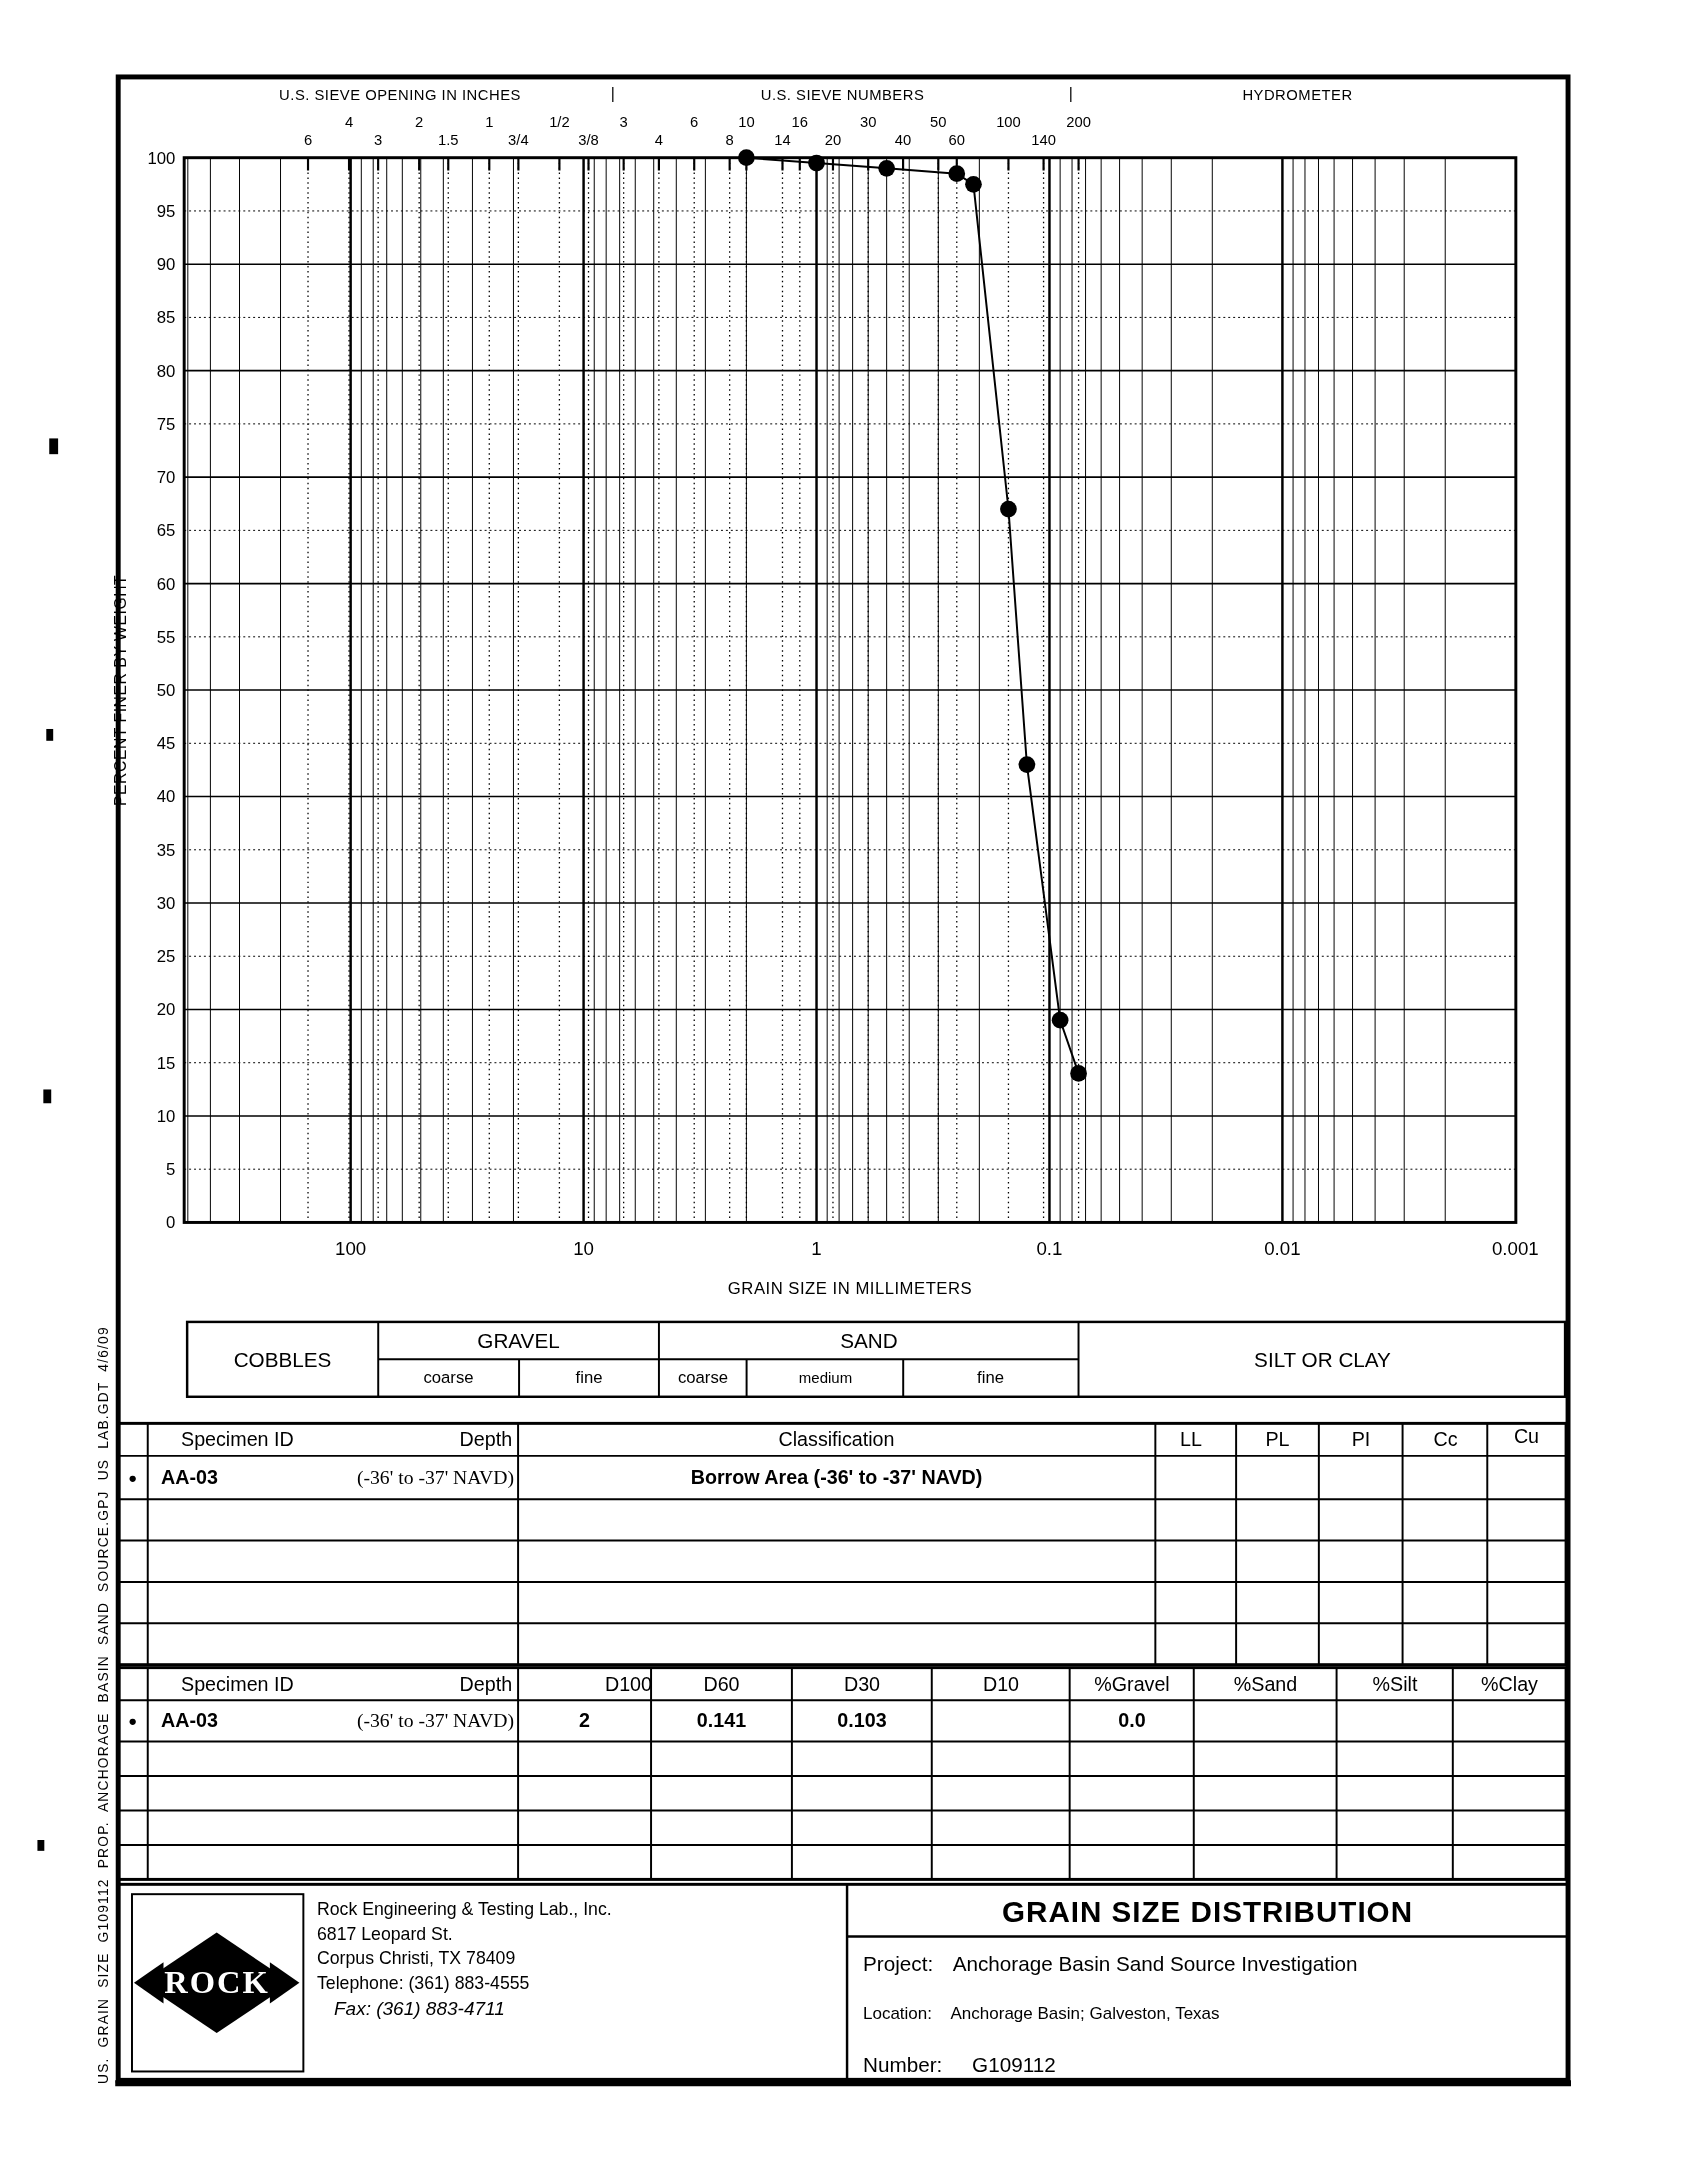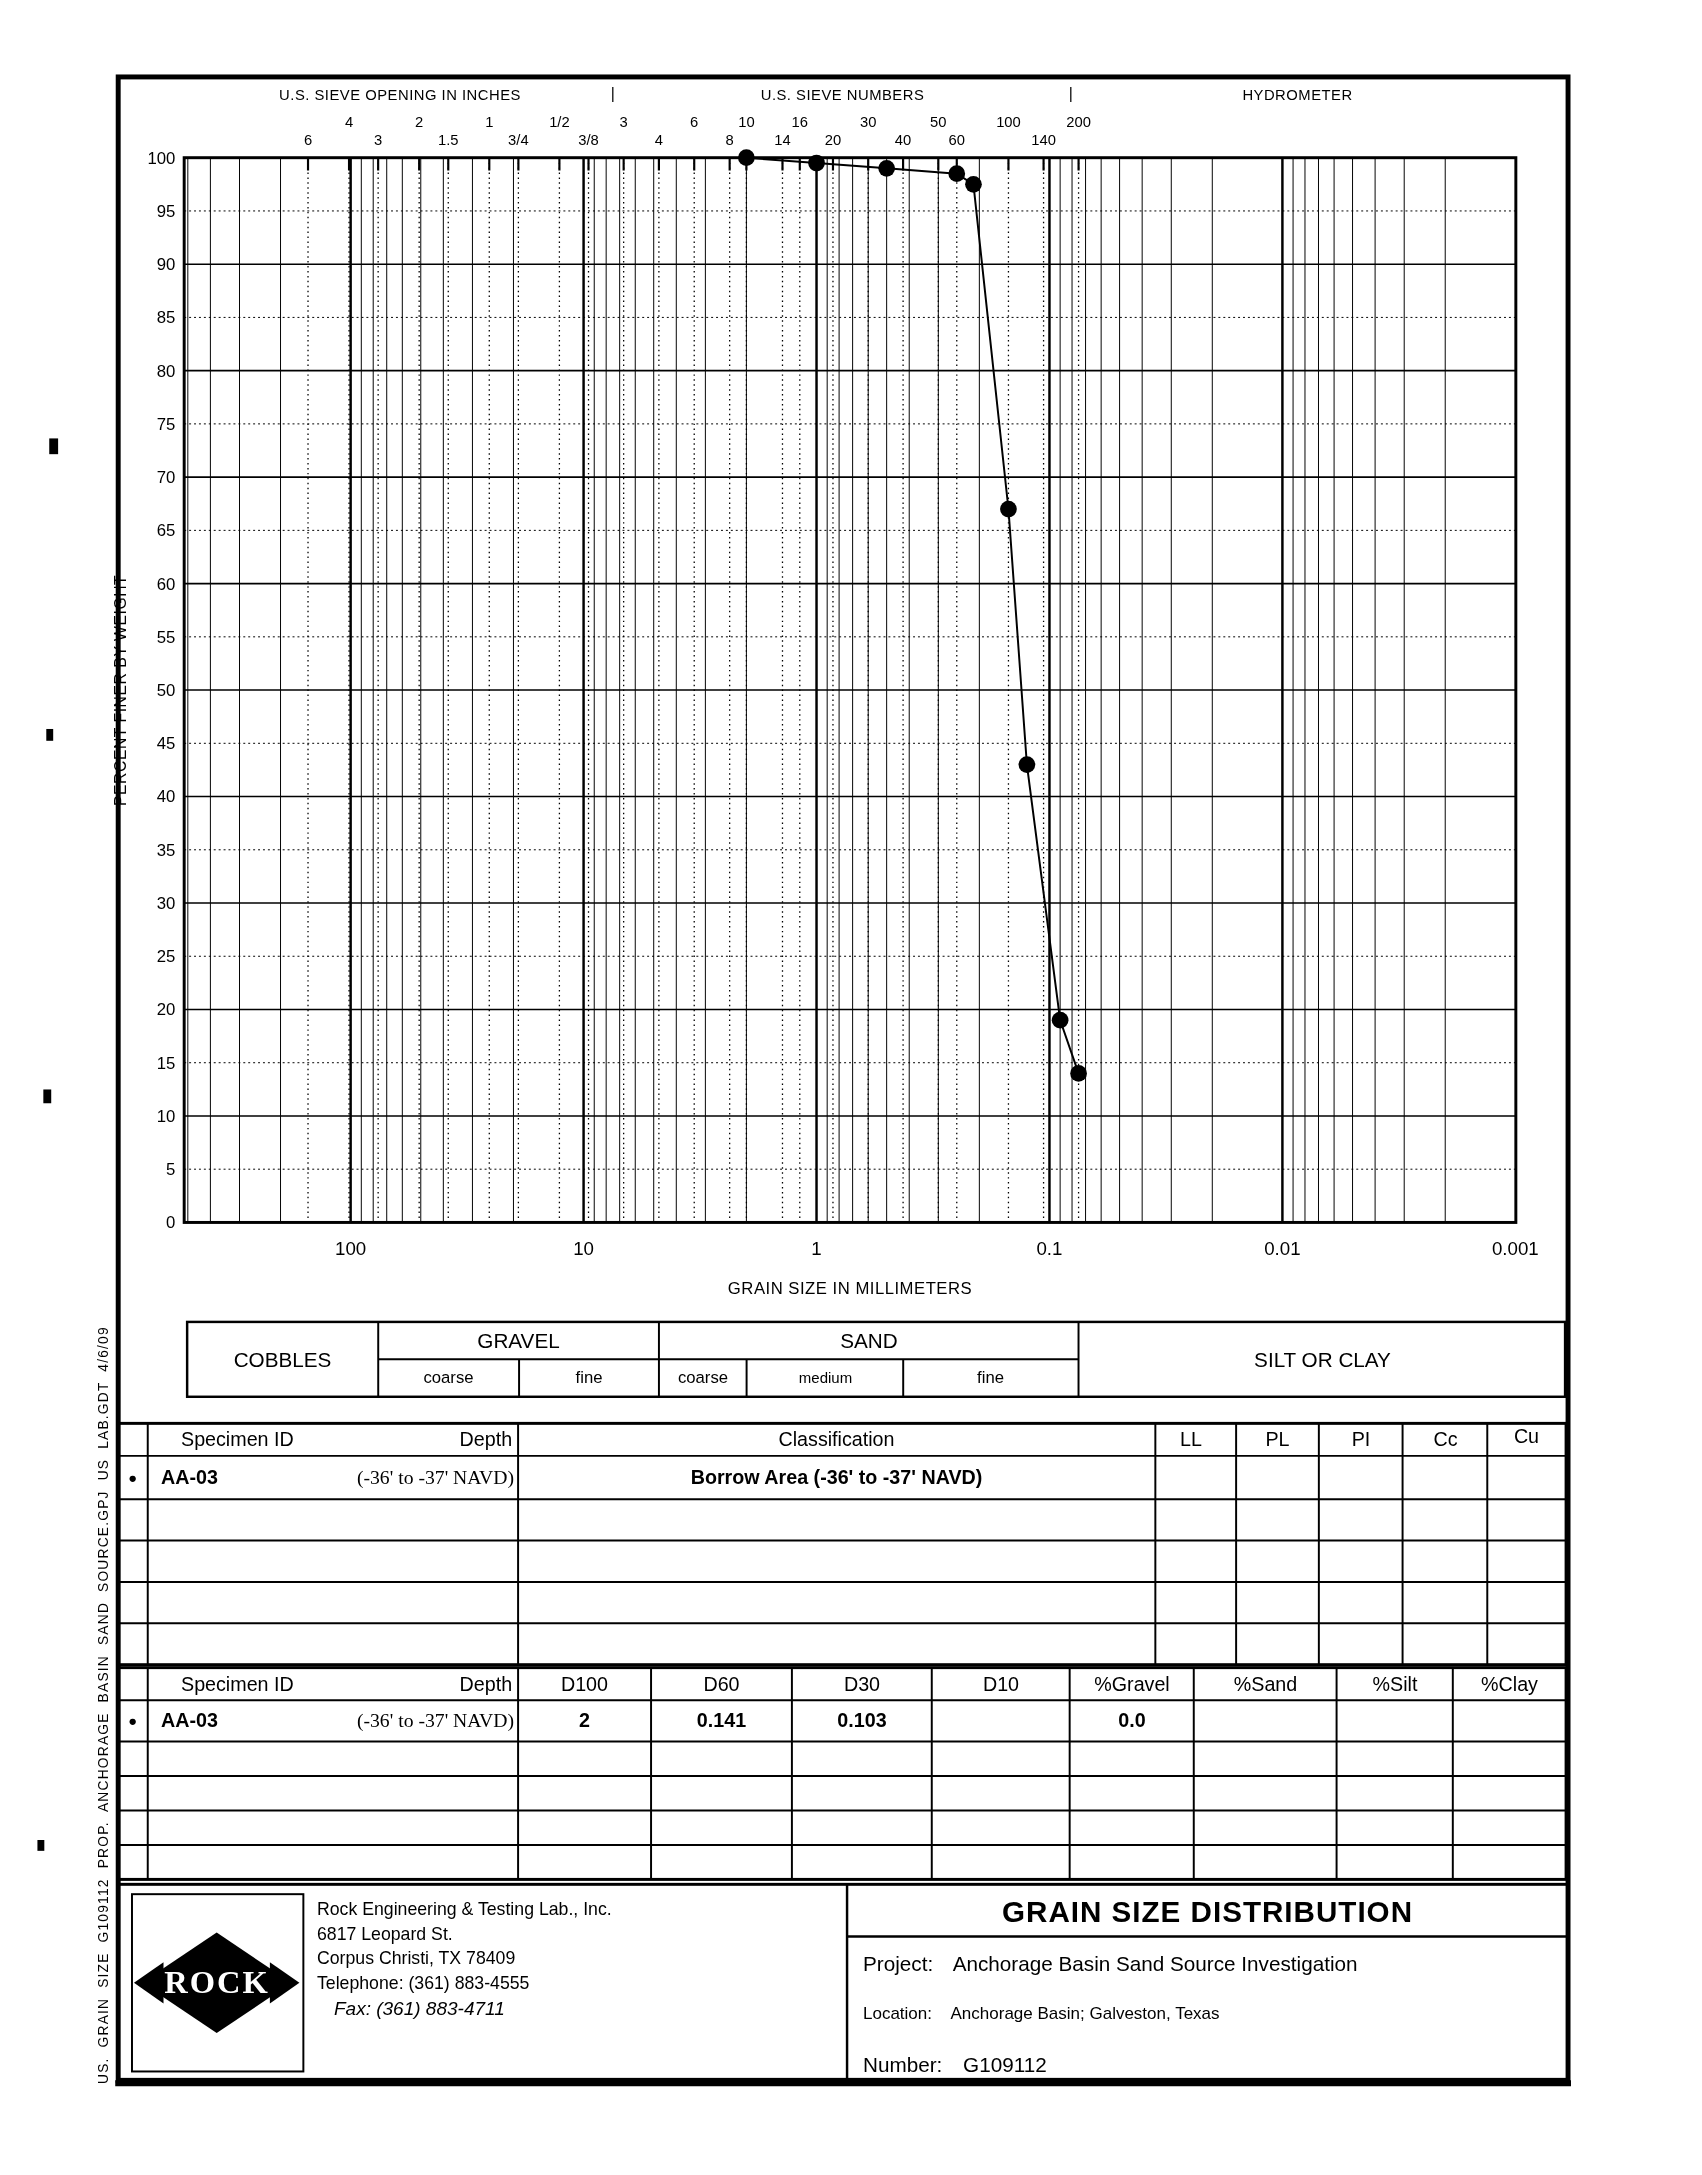--- a/index.html
+++ b/index.html
@@ -286,21 +286,21 @@
   <div class="abs b" style="left:161px;top:1456px;width:108px;height:43px;display:flex;align-items:center;font-size:19.7px;">AA-03</div>
   <div class="abs serif" style="left:254px;top:1456px;width:260px;height:43px;display:flex;align-items:center;
               justify-content:flex-end;font-size:19.7px;">(-36' to -37' NAVD)</div>
   <div class="abs ctr b" style="left:518px;top:1456px;width:637px;height:43px;font-size:19.7px;">Borrow Area (-36' to -37' NAVD)</div>
 
   <div class="abs" style="left:148px;top:1668px;width:370px;height:32.5px;display:flex;align-items:center;
               justify-content:space-between;padding:0 5.9px 0 33px;box-sizing:border-box;font-size:19.7px;">
     <span>Specimen ID</span>
     <span>Depth</span>
   </div>
-  <div class="abs ctr" style="left:518px;top:1668px;width:133px;height:32.5px;font-size:19.7px;">D100</div>
+  <div class="abs ctr" style="left:518px;top:1668px;width:133px;height:32.5px;font-size:19.7px;padding-left:44px;">D100</div>
   <div class="abs ctr" style="left:651px;top:1668px;width:141px;height:32.5px;font-size:19.7px;">D60</div>
   <div class="abs ctr" style="left:792px;top:1668px;width:140px;height:32.5px;font-size:19.7px;">D30</div>
   <div class="abs ctr" style="left:932px;top:1668px;width:138px;height:32.5px;font-size:19.7px;">D10</div>
   <div class="abs ctr" style="left:1070px;top:1668px;width:124px;height:32.5px;font-size:19.7px;">%Gravel</div>
   <div class="abs ctr" style="left:1194px;top:1668px;width:143px;height:32.5px;font-size:19.7px;">%Sand</div>
   <div class="abs ctr" style="left:1337px;top:1668px;width:116px;height:32.5px;font-size:19.7px;">%Silt</div>
   <div class="abs ctr" style="left:1453px;top:1668px;width:113px;height:32.5px;font-size:19.7px;">%Clay</div>
 
   <div class="abs ctr" style="left:118px;top:1700px;width:29.6px;height:41px;font-size:14.8px;">●</div>
   <div class="abs b" style="left:161px;top:1700px;width:108px;height:41px;display:flex;align-items:center;font-size:19.7px;">AA-03</div>
@@ -326,17 +326,17 @@
   <div class="abs nowrap" style="left:863px;top:1952px;height:25.6px;font-size:20.7px;">
     <span>Project:</span>
     <span style="margin-left:13.8px;">Anchorage Basin Sand Source Investigation</span>
   </div>
   <div class="abs nowrap" style="left:863px;top:2004px;height:25.6px;font-size:17px;text-align:right;">
     <span>Location:</span>
     <span style="margin-left:13.8px;">Anchorage Basin; Galveston, Texas</span>
   </div>
   <div class="abs nowrap" style="left:863px;top:2053px;height:25.6px;font-size:20.7px;">
     <span>Number:</span>
-    <span style="margin-left:15px;">G109112</span>
+    <span style="margin-left:24px;">G109112</span>
   </div>
 
 </div>
 
 
 </body></html>

